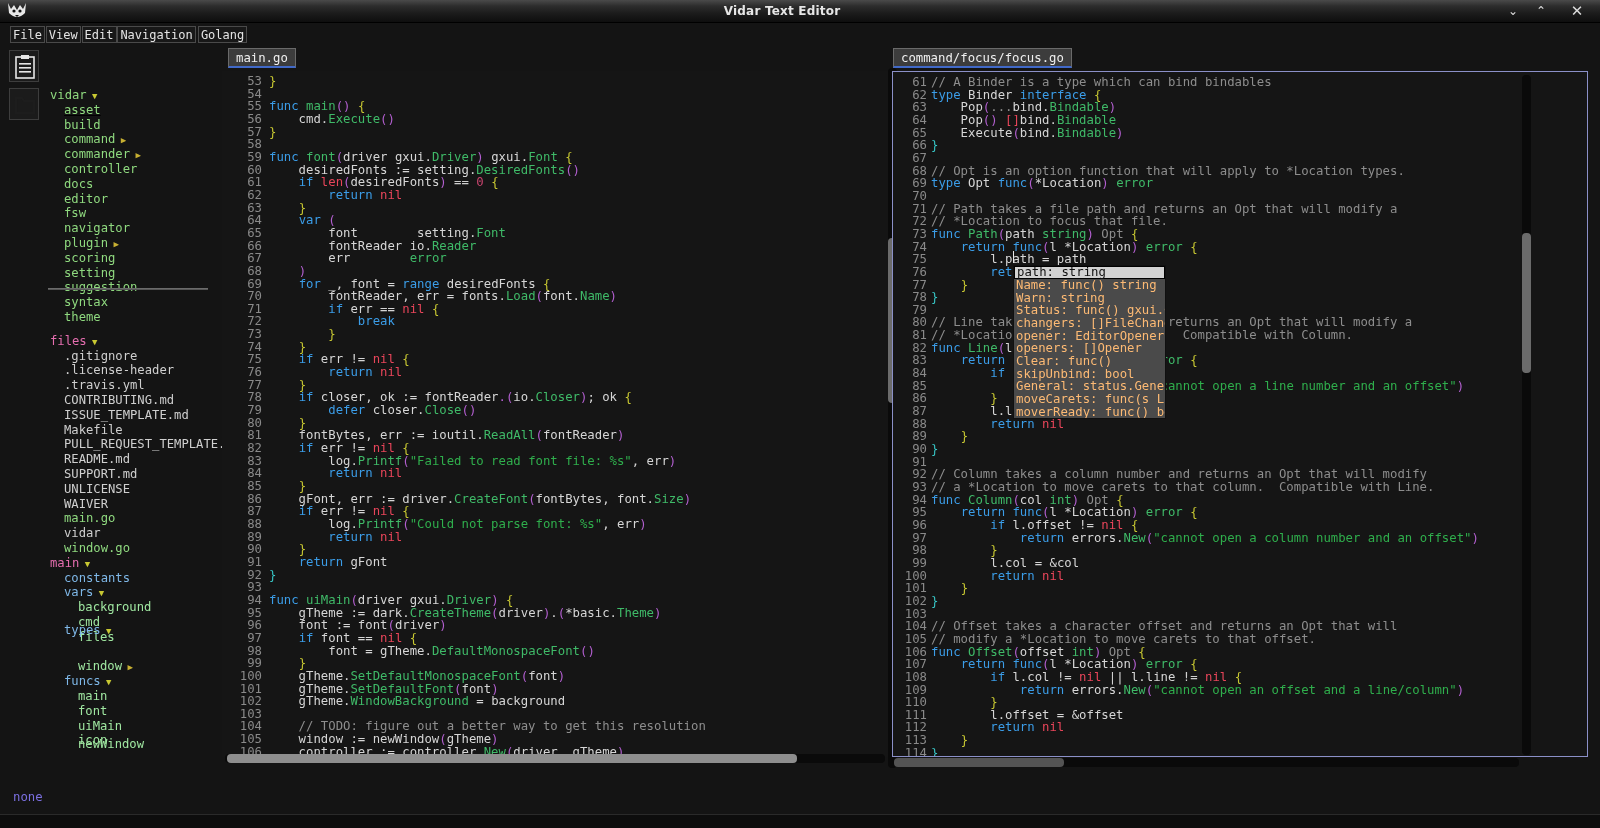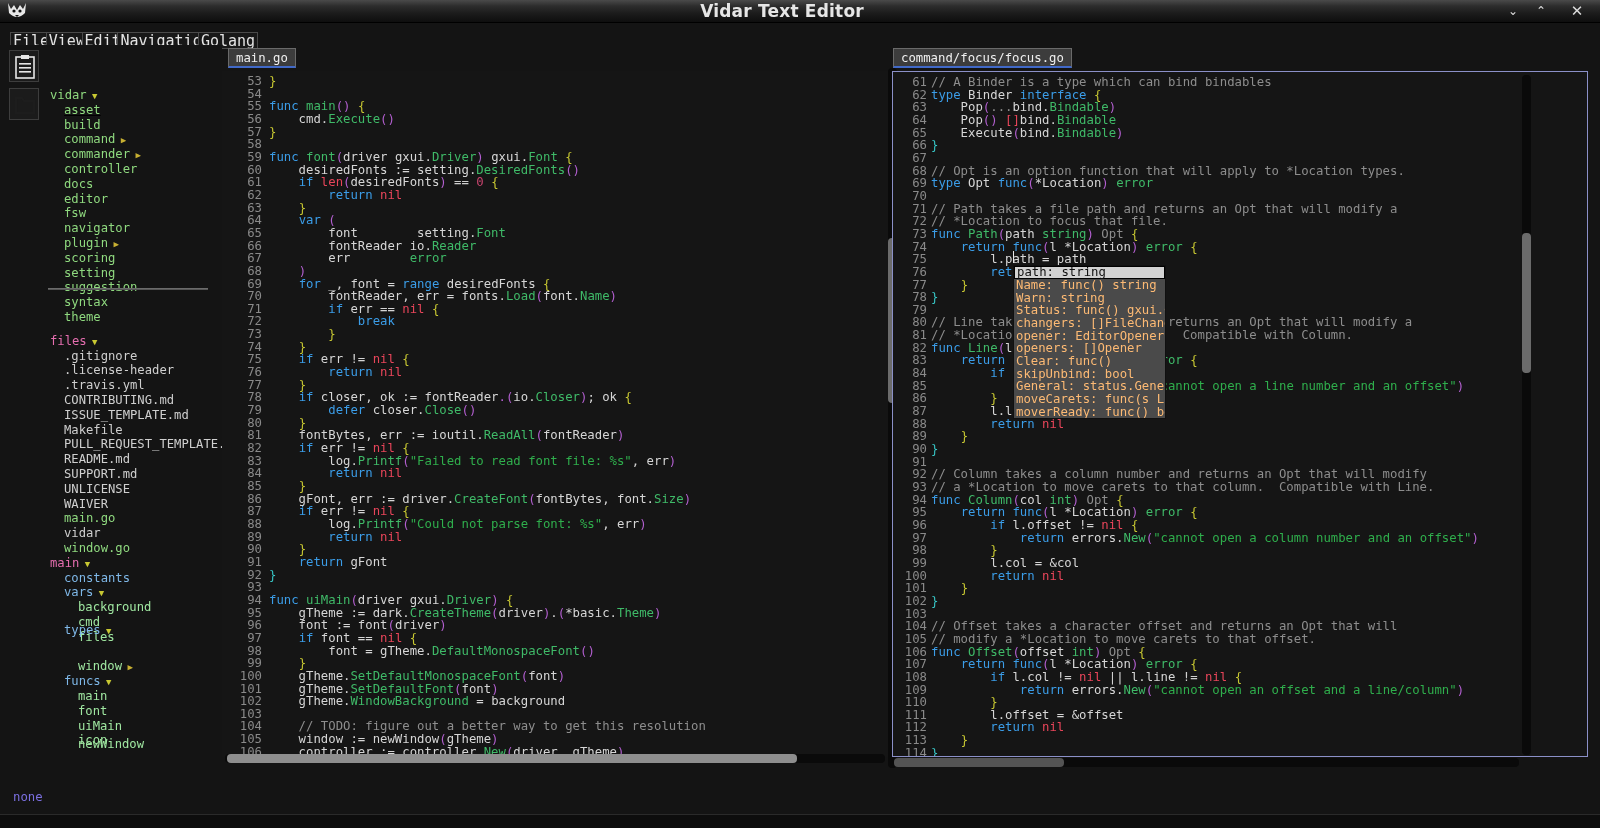--- a/index.html
+++ b/index.html
@@ -14,43 +14,43 @@
   
   #titlebar {
     position: absolute; left: 0; top: 0; width: 1600px; height: 23px;
     background: linear-gradient(to bottom, #4a4a4a 0%, #2c2c2c 28%, #1c1c1c 60%, #0e0e0e 100%);
     border-bottom: 1px solid #000;
   }
   #title-text {
     position: absolute; left: 0; top: 0; width: 1564px; height: 23px;
     line-height: 23px; text-align: center;
     color: #e6e6e6; font-family: "DejaVu Sans", sans-serif;
-    font-size: 17px; font-weight: bold; letter-spacing: .2px;
+    font-size: 12px; font-weight: bold; letter-spacing: .2px;
   }
   #logo {
     position: absolute; left: 6px; top: 1px; width: 22px; height: 21px;
     color: #e8e8e8;
   }
   .wbtn {
     position: absolute; top: 0; width: 26px; height: 23px;
     color: #dcdcdc; font-size: 12px; text-align: center; line-height: 23px;
     font-family: "DejaVu Sans", sans-serif; cursor: pointer;
   }
   #wbtn-min { right: 74px; }
   #wbtn-max { right: 46px; }
   #wbtn-close { right: 10px; font-size: 15px; }
 
   
   #menubar {
     position: absolute; left: 0; top: 24px; width: 1600px; height: 20px;
     background: #141414;
   }
   .menu-item {
-    position: absolute; top: 8px; height: 17px; line-height: 17px;
-    color: #e4e4e4; font-size: 15px;
+    position: absolute; top: 2px; height: 17px; line-height: 17px;
+    color: #e4e4e4; font-size: 12px;
     font-family: "DejaVu Sans Mono", monospace;
     border: 1px solid #4a4a4a; padding: 0 2px; cursor: pointer;
     background: #181818;
   }
 
   
   #rail {
     position: absolute; left: 0; top: 45px; width: 44px; height: 740px;
     background: #141414;
   }

